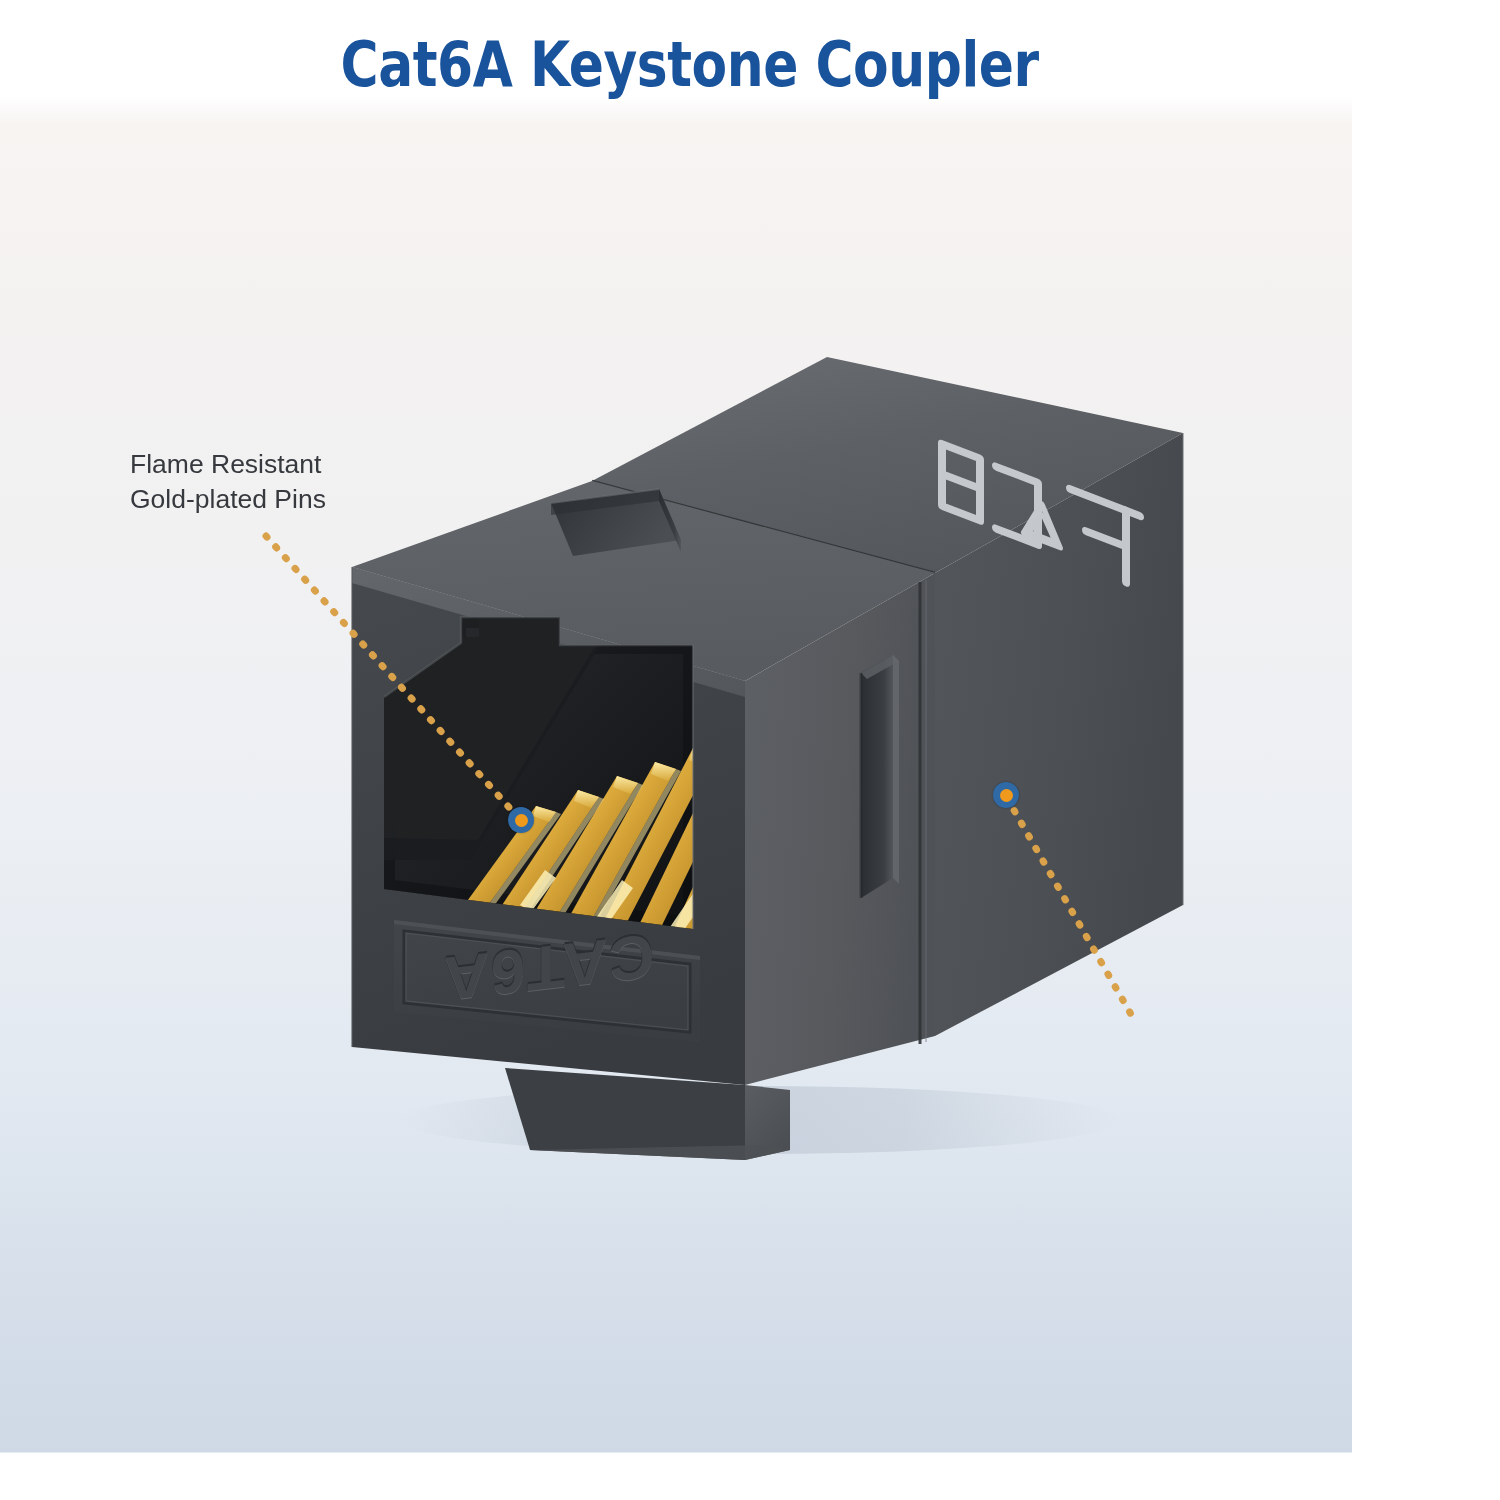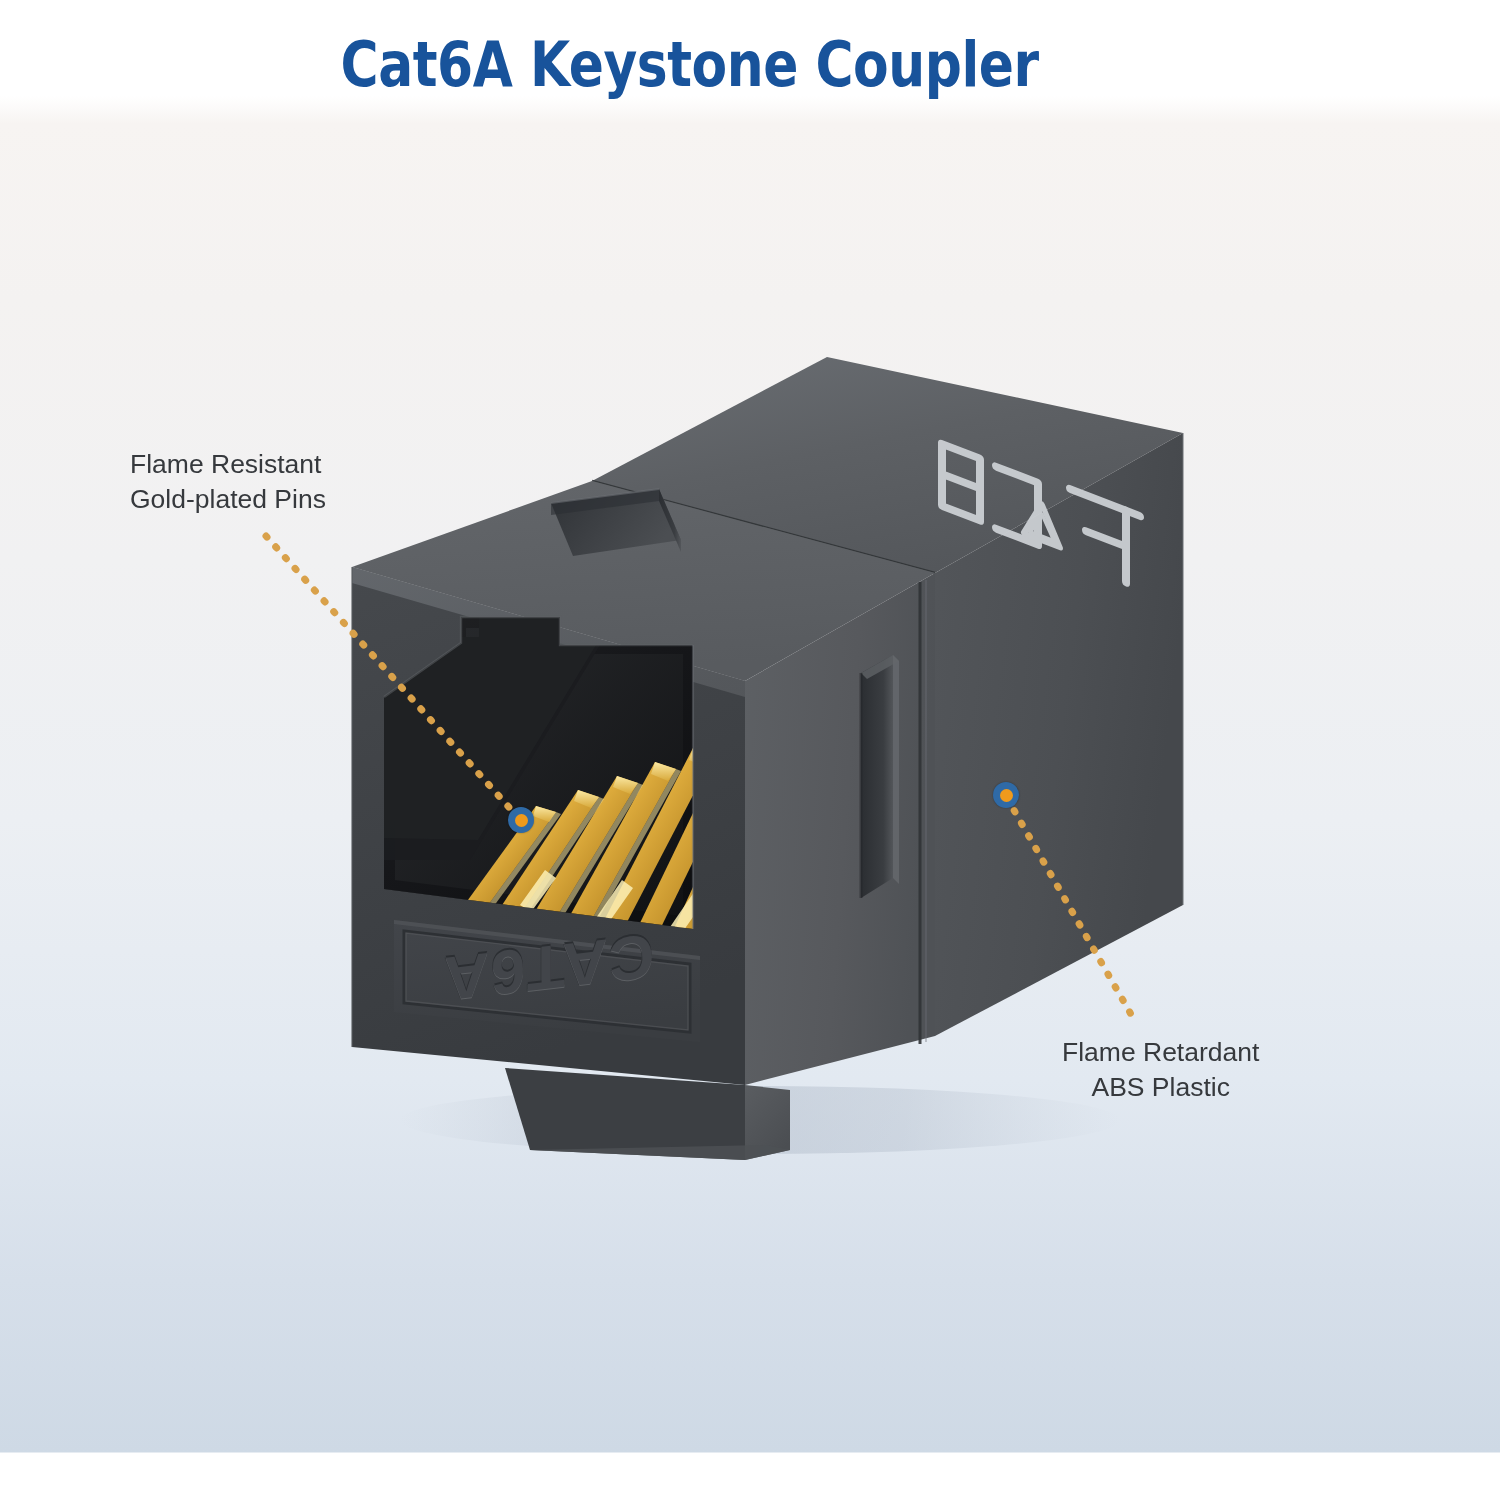--- a/index.html
+++ b/index.html
@@ -8,21 +8,21 @@
   body {
     width:1500px; height:1500px;
     font-family:"Liberation Sans", sans-serif;
     overflow:hidden;
     position:relative;
   }
 
   
   #scene {
     position:absolute; left:0; top:0;
-    width:1500px; height:1500px;
+    width:1352px; height:1500px;
     background:
       linear-gradient(180deg,
         #ffffff 0px,
         #ffffff 96px,
         #f7f4f2 124px,
         #f4f2f1 300px,
         #f1f1f2 560px,
         #eceff3 820px,
         #e2e9f1 1080px,
         #d6dfea 1280px,
@@ -342,16 +342,14 @@
       <line x1="1007" y1="798" x2="1132" y2="1016" stroke="#d9a14a" stroke-width="7" stroke-linecap="round" stroke-dasharray="1.5 13"></line>
     </svg>
   </div>
 
   <div class="marker" id="marker-pins"></div>
   <div class="marker" id="marker-abs"></div>
 
   <div class="annot" id="annot-pins">Flame Resistant
 Gold-plated Pins</div>
 
-  <div class="annot" id="annot-abs">Flame Retardant
-ABS Plastic</div>
 
 </div>
 
 </body></html>

